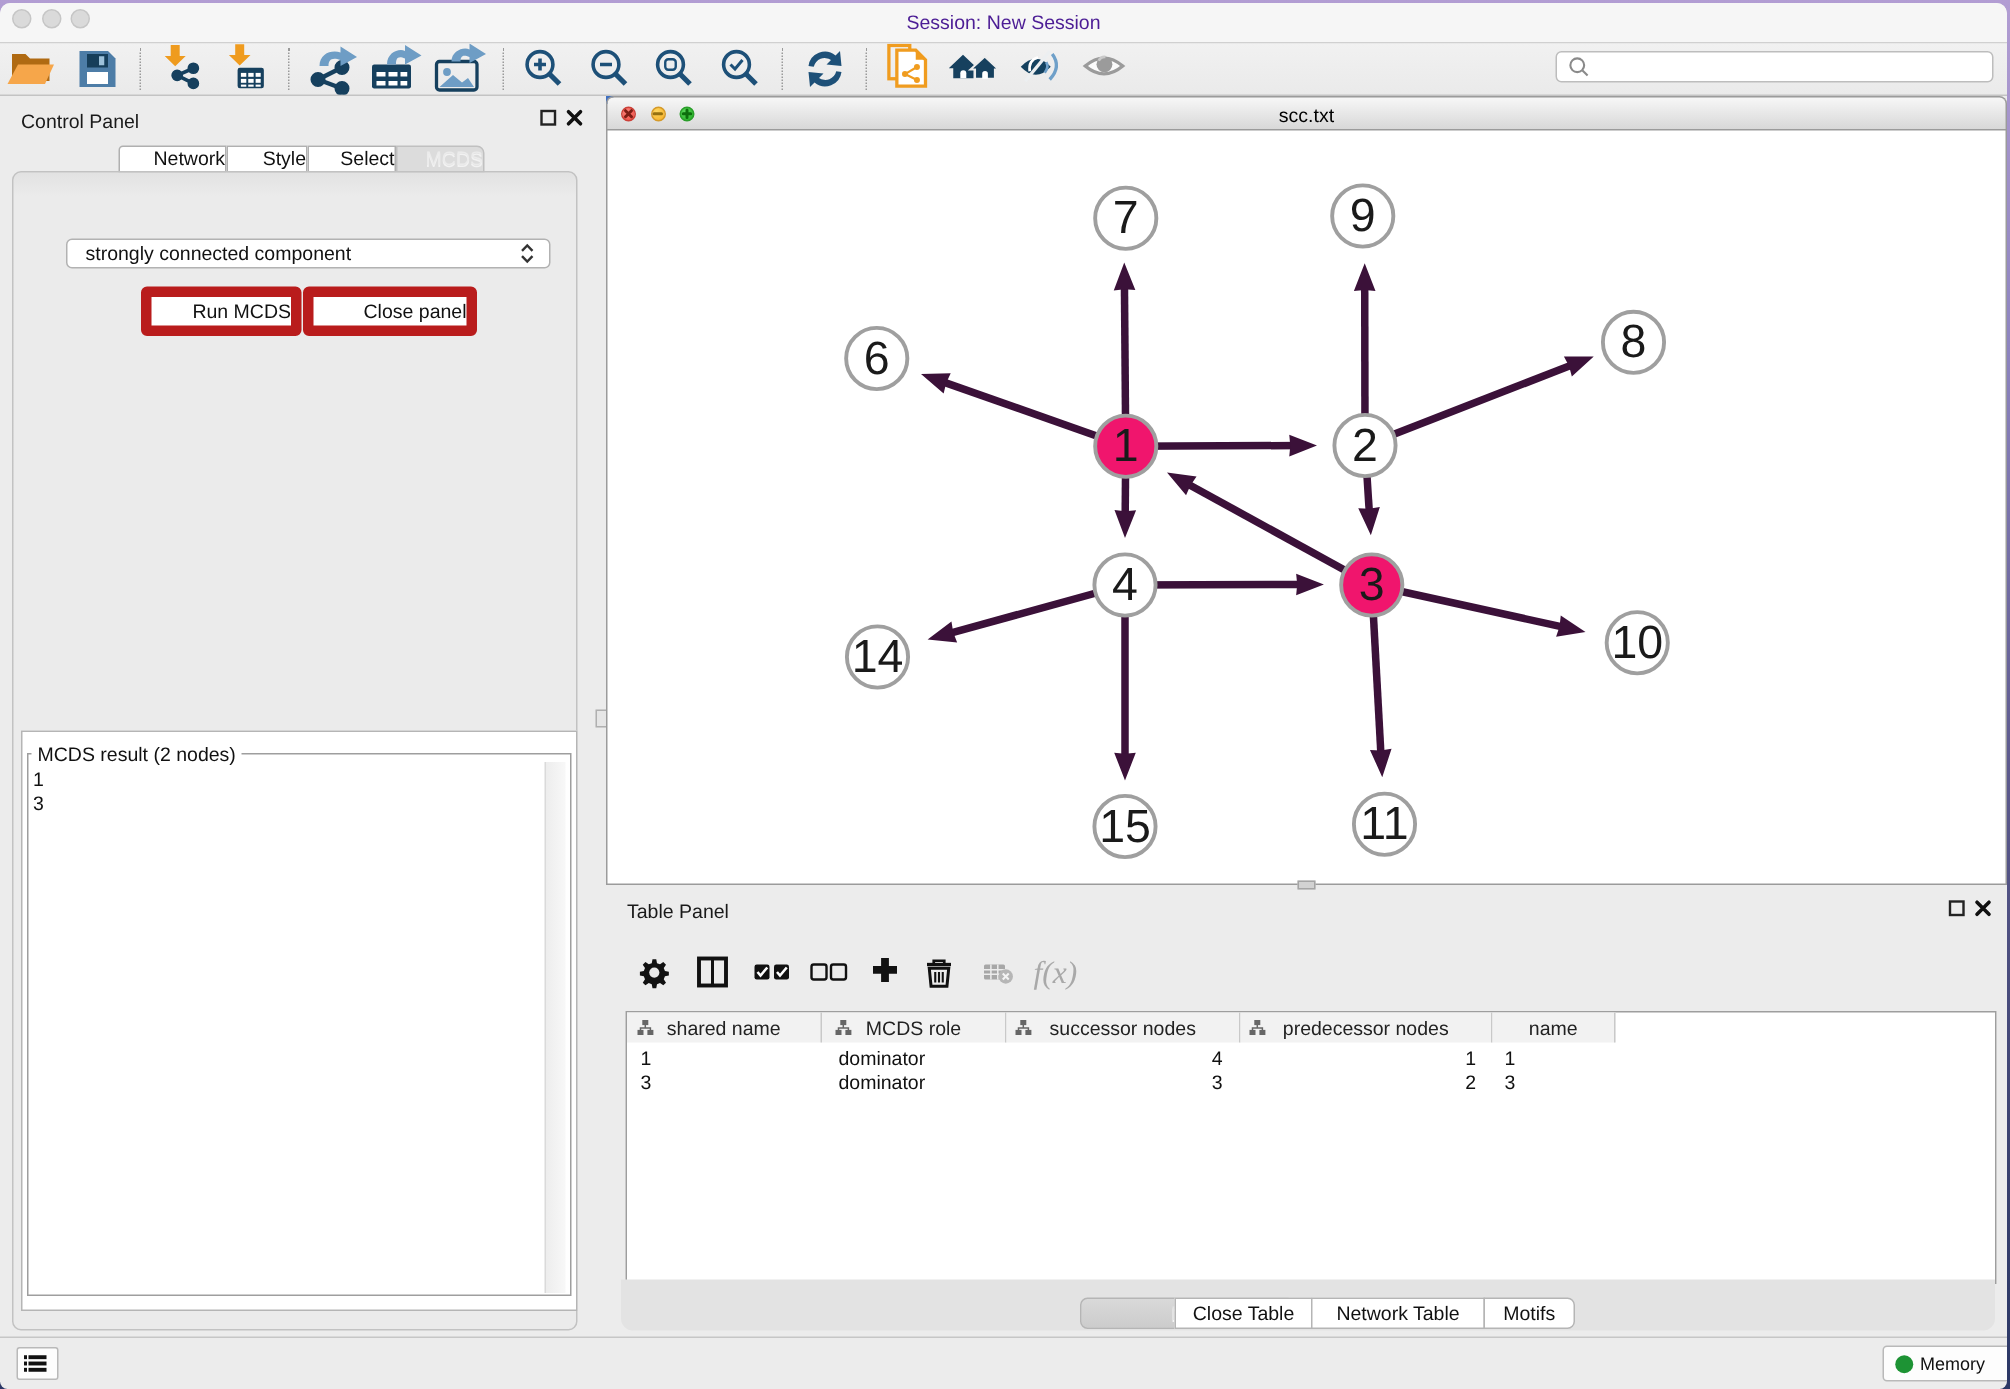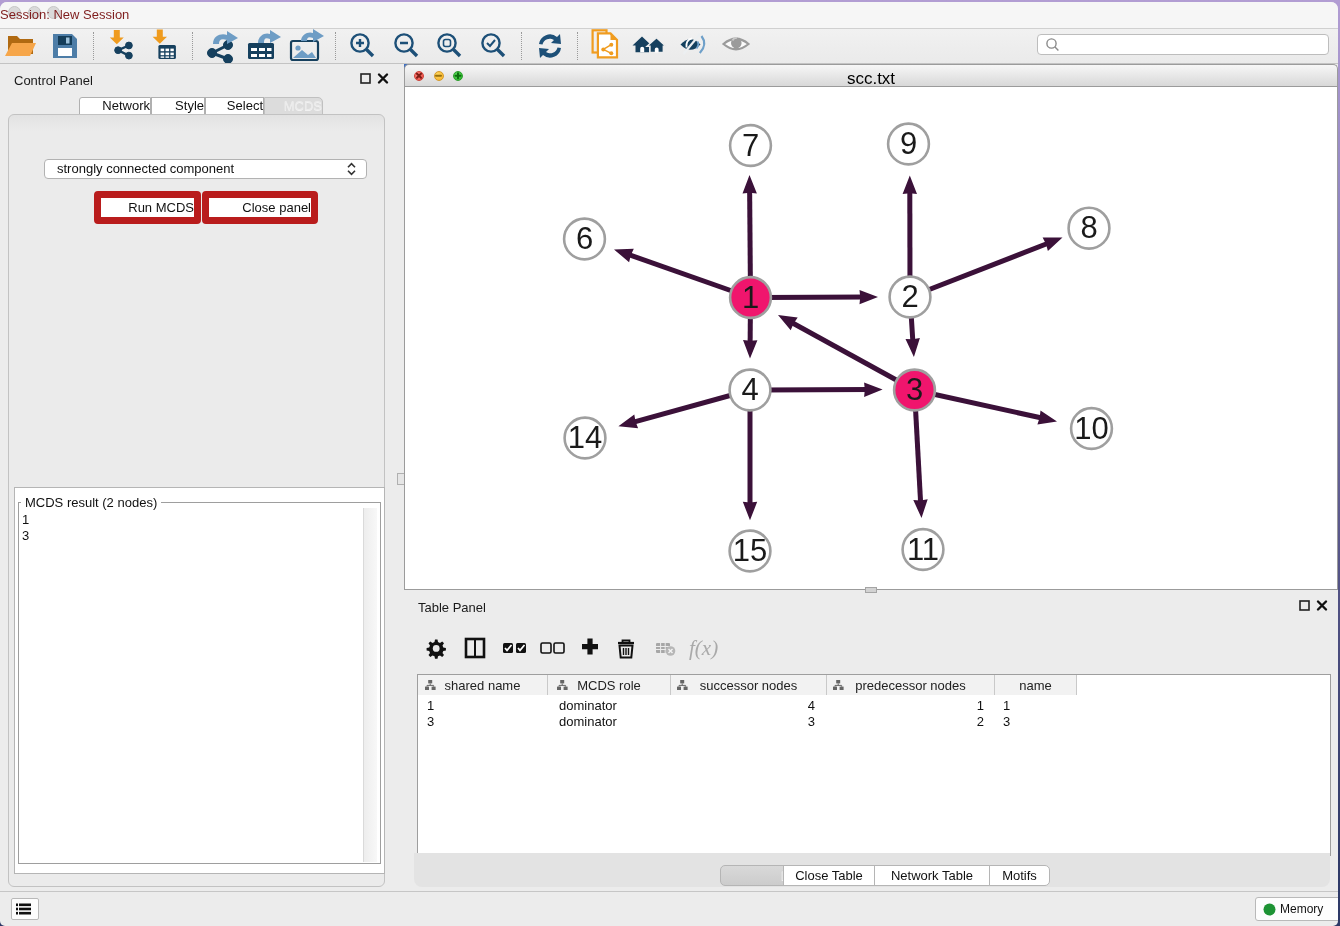--- a/index.html
+++ b/index.html
@@ -9,22 +9,22 @@
 #bg{position:absolute;left:0;top:0;width:1340px;height:926px;
  background:linear-gradient(180deg,#b29dd3 0%,#8d84c0 25%,#5d5a8e 55%,#38406e 85%,#2c3866 100%);}
 #app{position:absolute;left:0;top:2px;width:1338px;height:924px;background:#ececec;
  border-radius:7px 7px 5px 5px;overflow:hidden;}
 .abs{position:absolute;}
 
 #titlebar{position:absolute;left:0;top:0;width:100%;height:26px;background:#f6f6f6;
  border-bottom:1px solid #d0d0d0;}
 .tl{position:absolute;top:4px;width:11px;height:11px;border-radius:50%;
  background:#dadada;border:1px solid #c6c6c6;}
-#wintitle{position:absolute;top:5px;left:0;width:100%;text-align:left;
- font-size:13px;color:#7f1d1d;}
+#wintitle{position:absolute;top:5px;left:0;width:100%;text-align:center;
+ font-size:13px;color:#4c1d95;}
 
 #toolbar{position:absolute;left:0;top:27px;width:100%;height:34px;
  background:linear-gradient(#f1f1f1,#eaeaea);border-bottom:1px solid #c3c3c3;}
 .vsep{position:absolute;top:3px;height:28px;width:0;border-left:1px dotted #9a9a9a;}
 #searchbox{position:absolute;left:1037px;top:5px;width:290px;height:19px;background:#fff;
  border:1px solid #bdbdbd;border-radius:4px;}
 
 .paneltitle{font-size:13px;color:#1a1a1a;}
 .tab{position:absolute;top:95px;height:16px;background:#fff;border:1px solid #b0b0b0;
  font-size:13px;color:#111;text-align:right;line-height:16px;}
@@ -47,21 +47,21 @@
 #mcdstext{position:absolute;left:7px;top:24px;font-size:13px;color:#111;line-height:16px;}
 #mcdsscroll{position:absolute;left:348px;top:20px;width:13px;height:354px;
  background:linear-gradient(90deg,#ededed,#f8f8f8);border-left:1px solid #dadada;}
 
 #netwin{position:absolute;left:404px;top:62px;width:934px;height:526px;}
 #nettitle{position:absolute;left:0;top:0;width:932px;height:21px;
  border:1px solid #9b9b9b;border-bottom:none;border-radius:5px 5px 0 0;
  background:linear-gradient(#f7f7f7,#d8d8d8);}
 .tlc{position:absolute;top:6px;width:10px;height:10px;border-radius:50%;box-sizing:border-box;}
 #netname{position:absolute;left:0;top:4px;width:100%;text-align:center;
- font-size:17px;color:#000;}
+ font-size:13px;color:#000;}
 #netcanvas{position:absolute;left:0;top:22px;width:932px;height:502px;background:#fff;
  border:1px solid #9b9b9b;border-top:1px solid #9b9b9b;}
 
 #tablewrap{position:absolute;left:417px;top:672px;width:912px;height:180px;
  background:#fff;border:1px solid #9e9e9e;}
 .thead{position:absolute;top:0;height:20px;background:#f2f2f2;
  border-right:1px solid #c9c9c9;box-sizing:border-box;}
 .thtxt{position:absolute;top:3px;width:100%;text-align:center;font-size:13px;color:#222;}
 .trow{position:absolute;font-size:13px;color:#111;}
 #tabband{position:absolute;left:414px;top:851px;width:916px;height:34px;

